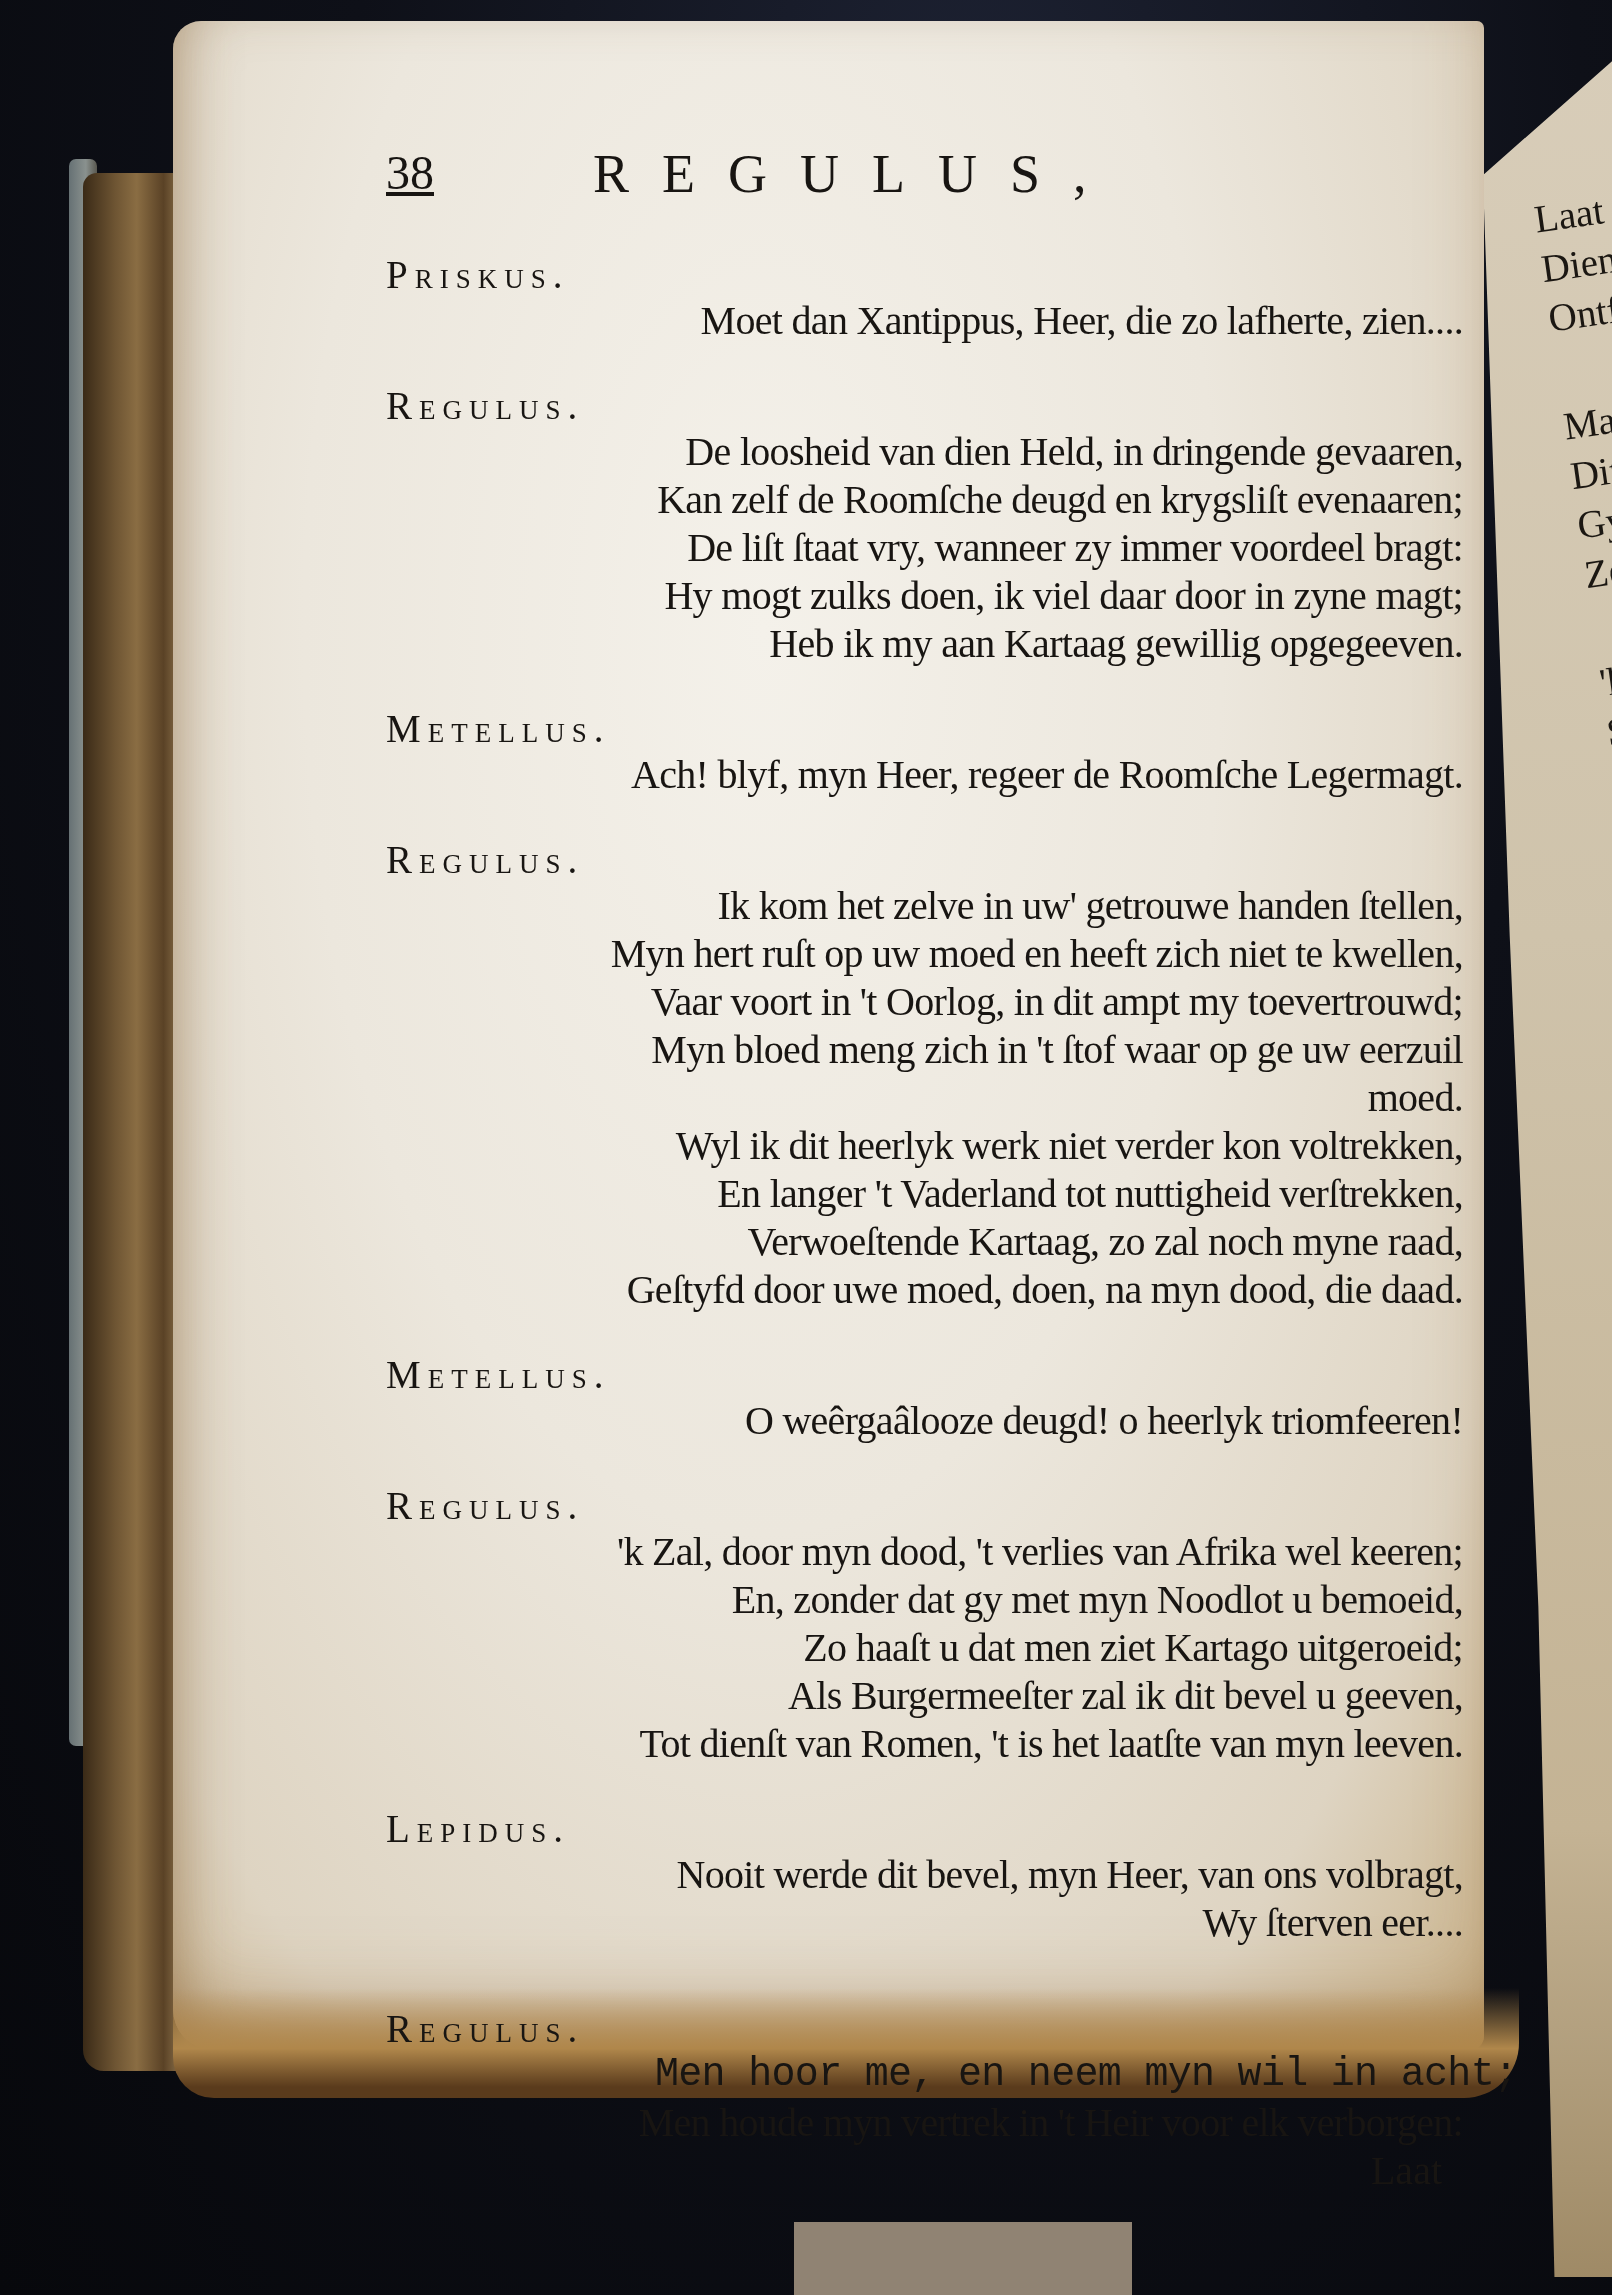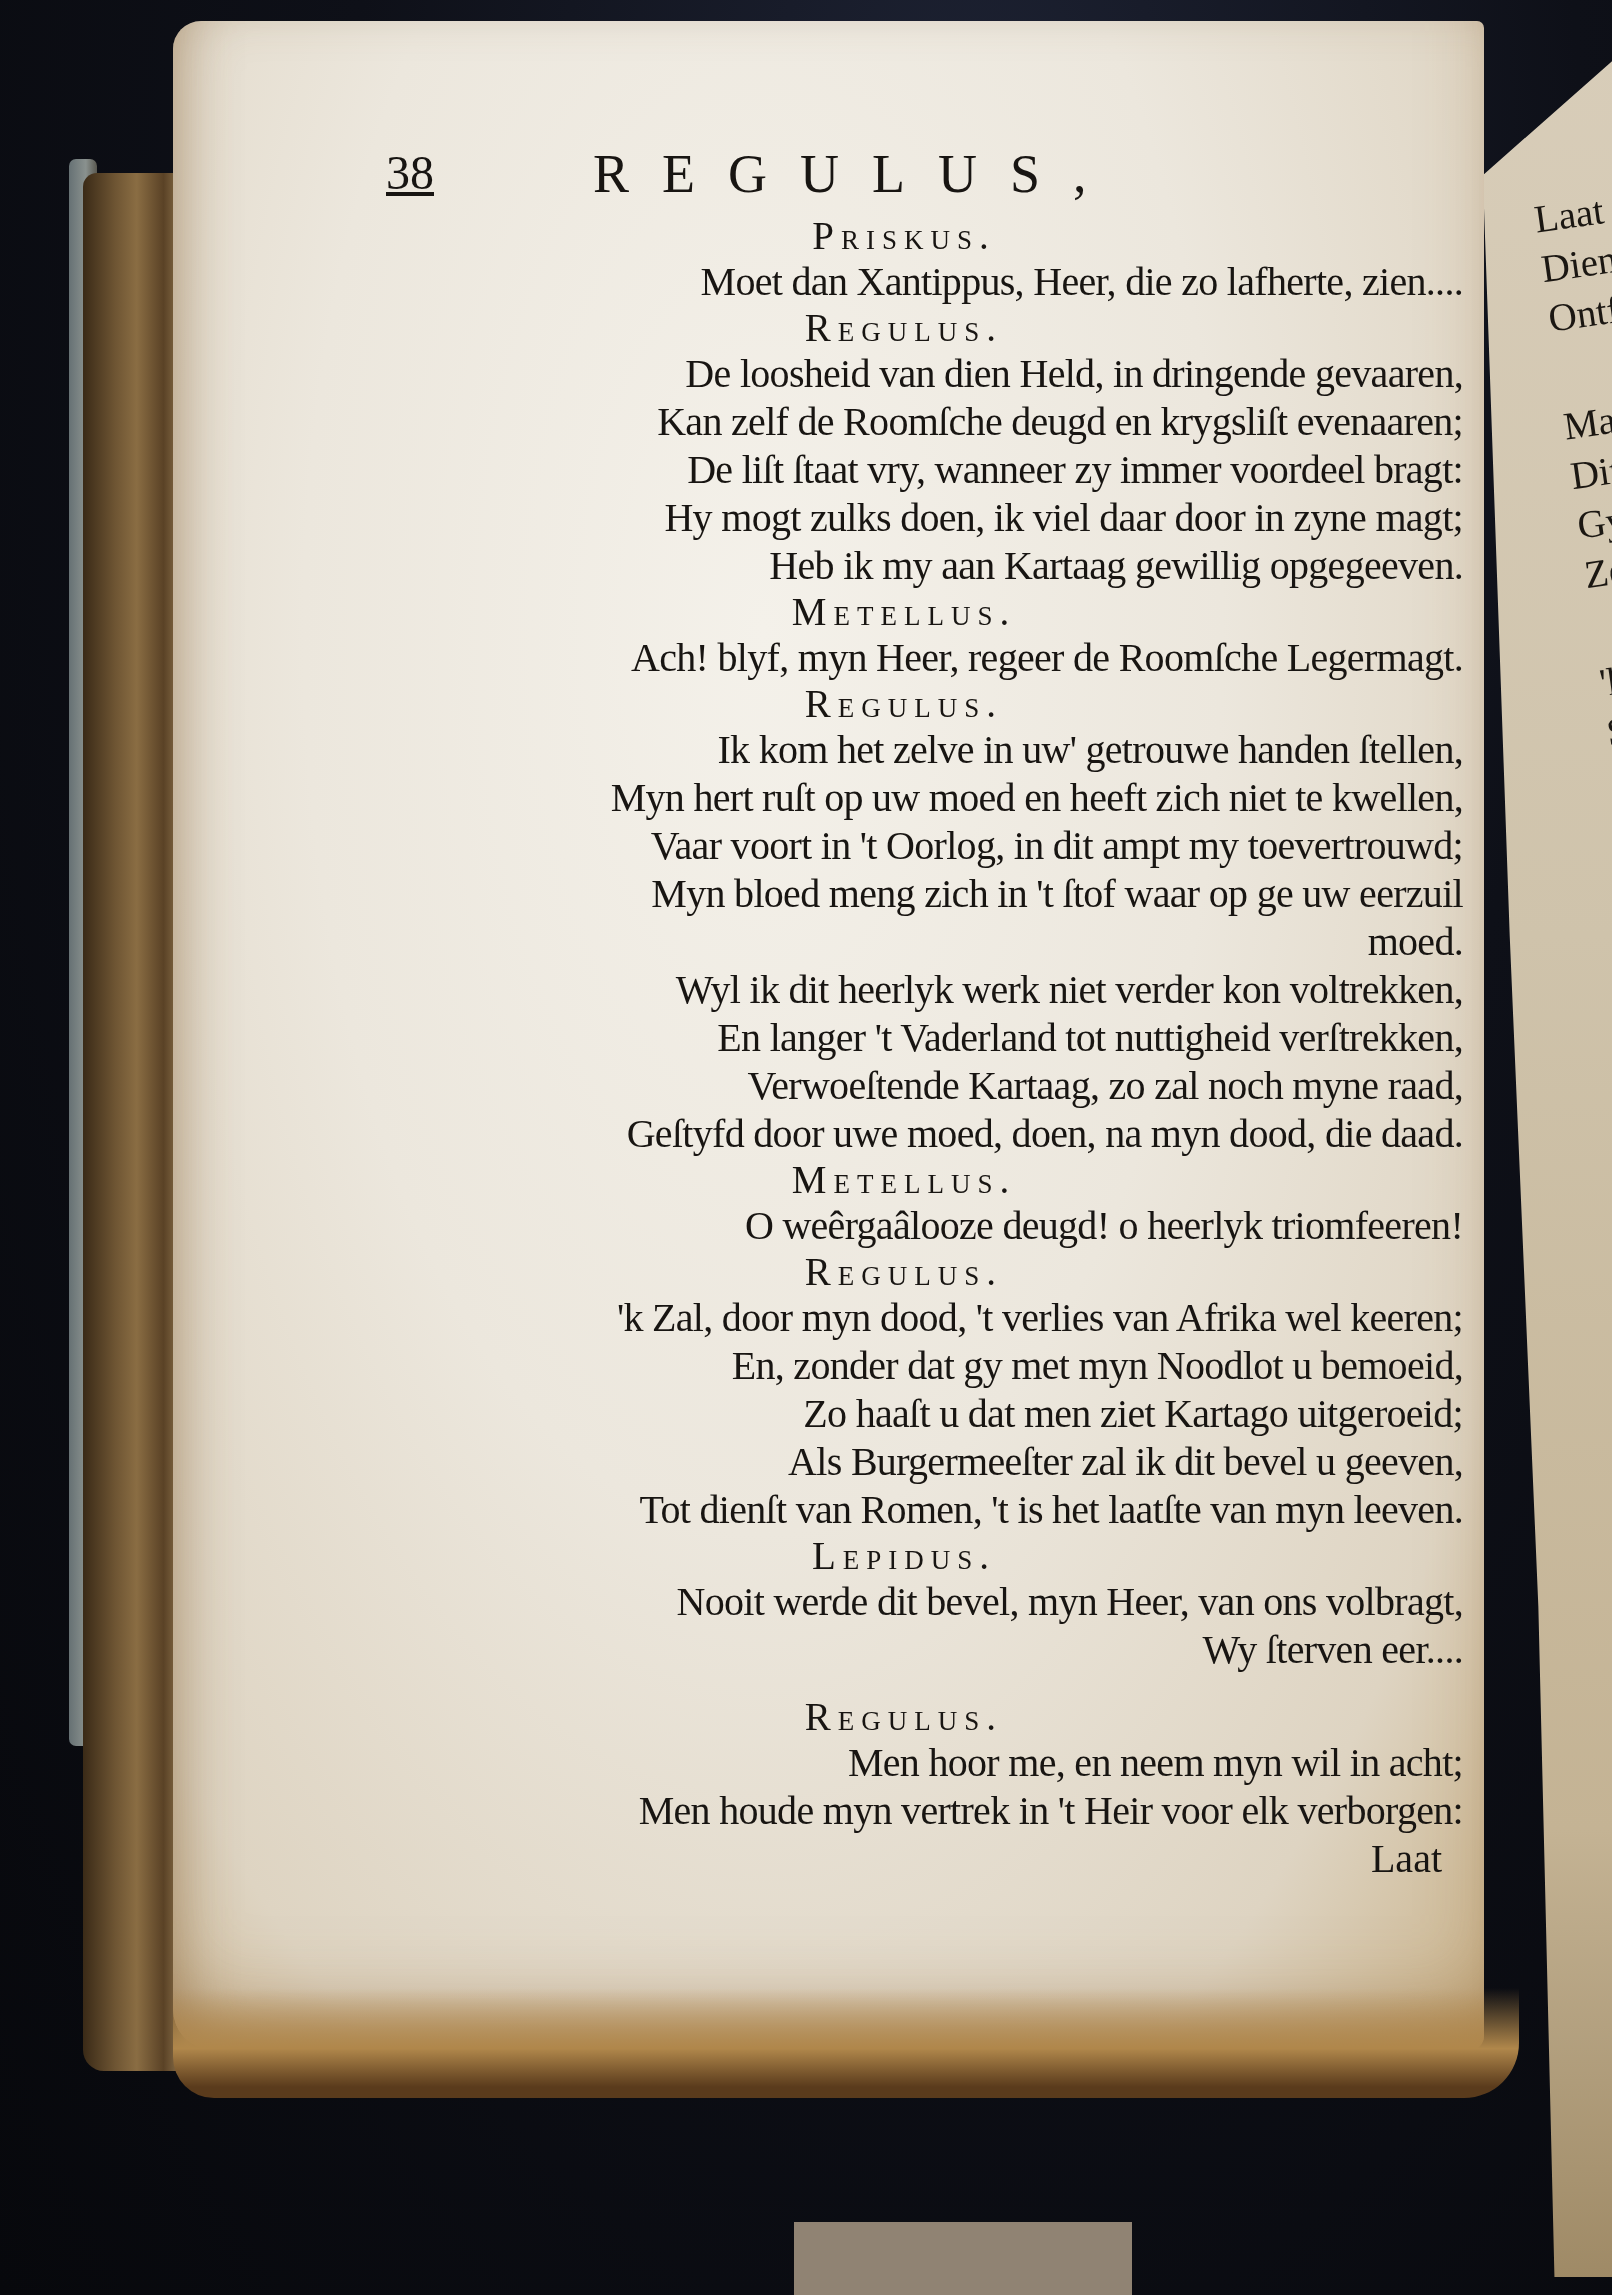--- a/index.html
+++ b/index.html
@@ -55,31 +55,32 @@
     position: absolute; left: 386px; top: 131px; width: 1077px;
     color: #181512;
   }
   .running-head {
     position: relative; height: 83px;
     font-size: 54px; letter-spacing: 33px;
   }
   .running-head .page-no { position: absolute; left: 0; top: 14px; font-size: 48px; letter-spacing: 0; text-decoration: underline; }
   .running-head .title { position: absolute; left: 207px; top: 12.4px; }
   .speaker {
-    text-align: center; font-size: 39px; letter-spacing: 7px;
+    font-size: 39px; letter-spacing: 7px;
     font-variant: small-caps; height: 44px; line-height: 44px;
     padding-right: 41px;
+    margin-top: 39px;
   }
   .verse {
     font-size: 40px; height: 48px; line-height: 48px; white-space: nowrap;
     letter-spacing: -0.7px;
     text-align: right;
   }
   .verse.indent-small { padding-left: 138px; }
-  .verse.indent-large { padding-left: 269px; }
+  .verse.indent-large { padding-left: 269px; font-family: Liberation Mono, monospace; }
   .catchword {
     text-align: right; font-size: 40px; height: 48px; line-height: 48px;
     padding-right: 21px;
   }
   .spacer { height: 21px; }
 </style>
 </head>
 <body>
 
 <div class="book-edge-light"></div>

